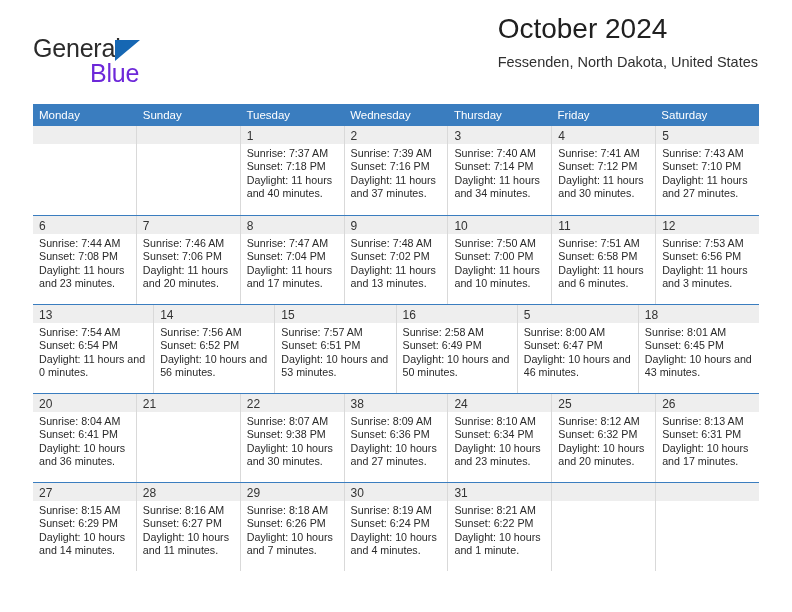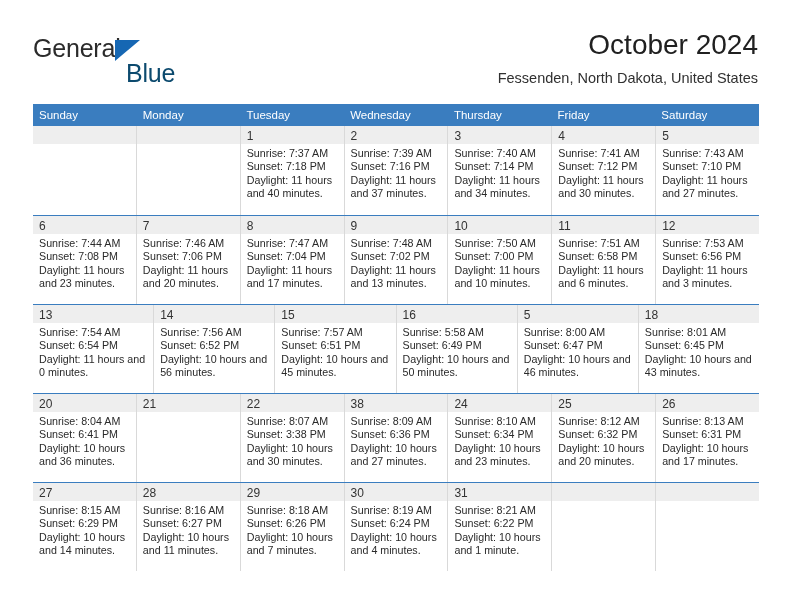--- a/index.html
+++ b/index.html
@@ -50,29 +50,27 @@
     width: 0; height: 0;
     border-left: 25px solid #1667b3;
     border-bottom: 21px solid transparent;
   }
   .logo-blue {
     position: absolute;
     left: 57px;
     top: 25px;
     font-size: 25px;
     letter-spacing: -0.2px;
-    color: #0c4a6e;
-    margin-left: 36px;
+    color: #6d28d9;
   }
 
   .title-block {
     position: absolute;
     right: 34px;
-    top: 28px;
-    text-align: right;
+    top: 12px;
   }
   .cal-title {
     font-size: 28px;
     font-weight: normal;
     color: #202020;
     line-height: 34px;
     white-space: nowrap;
   }
   .cal-subtitle {
     margin-top: 7px;
@@ -166,22 +164,22 @@
     <div class="title-block">
       <div class="cal-title">October 2024</div>
       <div class="cal-subtitle">Fessenden, North Dakota, United States</div>
     </div>
 
   </div>
 
   <div class="calendar">
 
     <div class="weekday-row">
+      <div class="weekday">Monday</div>
       <div class="weekday">Sunday</div>
-      <div class="weekday">Monday</div>
       <div class="weekday">Tuesday</div>
       <div class="weekday">Wednesday</div>
       <div class="weekday">Thursday</div>
       <div class="weekday">Friday</div>
       <div class="weekday">Saturday</div>
     </div>
 
     <div class="week-row first">
       <div class="day-cell empty">
         <div class="date-band"><span class="date-num"></span></div>
@@ -305,27 +303,27 @@
           <div>Sunrise: 7:56 AM</div>
           <div>Sunset: 6:52 PM</div>
           <div class="daylight">Daylight: 10 hours and 56 minutes.</div>
         </div>
       </div>
       <div class="day-cell">
         <div class="date-band"><span class="date-num">15</span></div>
         <div class="day-info">
           <div>Sunrise: 7:57 AM</div>
           <div>Sunset: 6:51 PM</div>
-          <div class="daylight">Daylight: 10 hours and 45 minutes.</div>
+          <div class="daylight">Daylight: 10 hours and 53 minutes.</div>
         </div>
       </div>
       <div class="day-cell">
         <div class="date-band"><span class="date-num">16</span></div>
         <div class="day-info">
-          <div>Sunrise: 5:58 AM</div>
+          <div>Sunrise: 2:58 AM</div>
           <div>Sunset: 6:49 PM</div>
           <div class="daylight">Daylight: 10 hours and 50 minutes.</div>
         </div>
       </div>
       <div class="day-cell">
         <div class="date-band"><span class="date-num">5</span></div>
         <div class="day-info">
           <div>Sunrise: 8:00 AM</div>
           <div>Sunset: 6:47 PM</div>
           <div class="daylight">Daylight: 10 hours and 46 minutes.</div>
@@ -350,21 +348,21 @@
           <div class="daylight">Daylight: 10 hours and 36 minutes.</div>
         </div>
       </div>
       <div class="day-cell">
         <div class="date-band"><span class="date-num">21</span></div>
       </div>
       <div class="day-cell">
         <div class="date-band"><span class="date-num">22</span></div>
         <div class="day-info">
           <div>Sunrise: 8:07 AM</div>
-          <div>Sunset: 3:38 PM</div>
+          <div>Sunset: 9:38 PM</div>
           <div class="daylight">Daylight: 10 hours and 30 minutes.</div>
         </div>
       </div>
       <div class="day-cell">
         <div class="date-band"><span class="date-num">38</span></div>
         <div class="day-info">
           <div>Sunrise: 8:09 AM</div>
           <div>Sunset: 6:36 PM</div>
           <div class="daylight">Daylight: 10 hours and 27 minutes.</div>
         </div>

